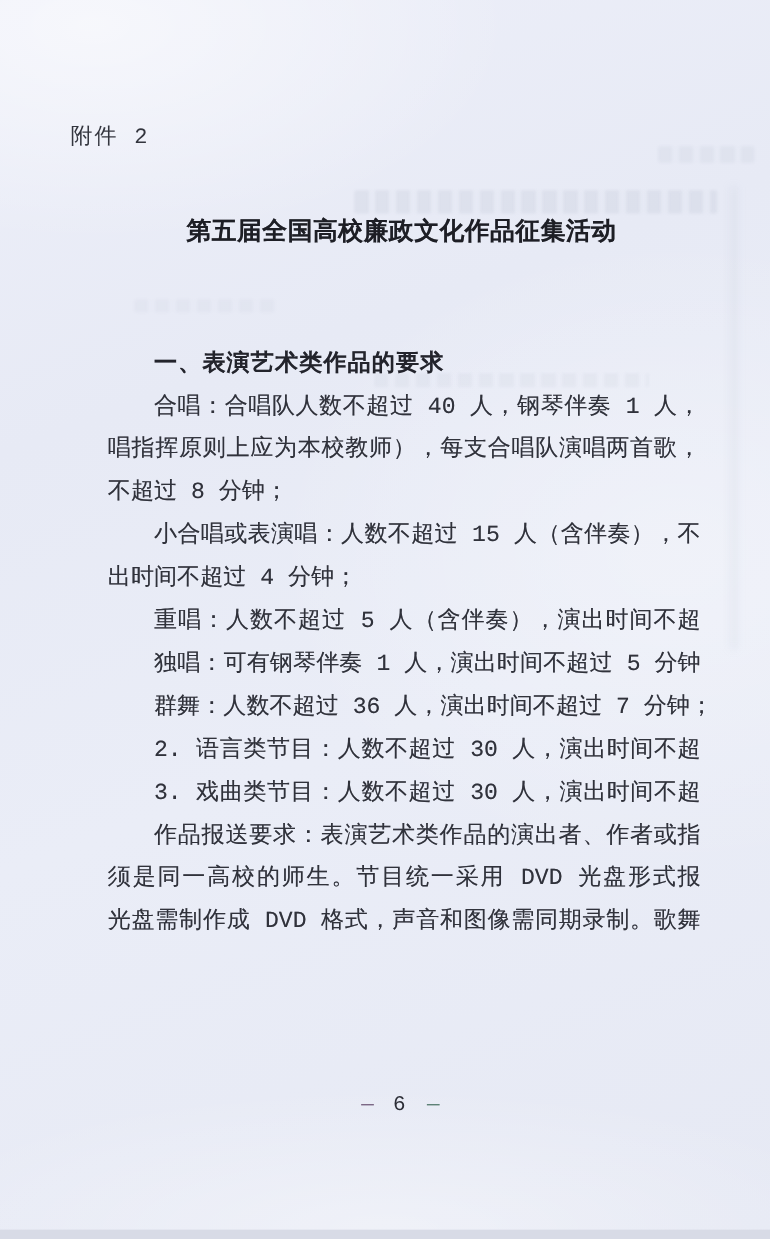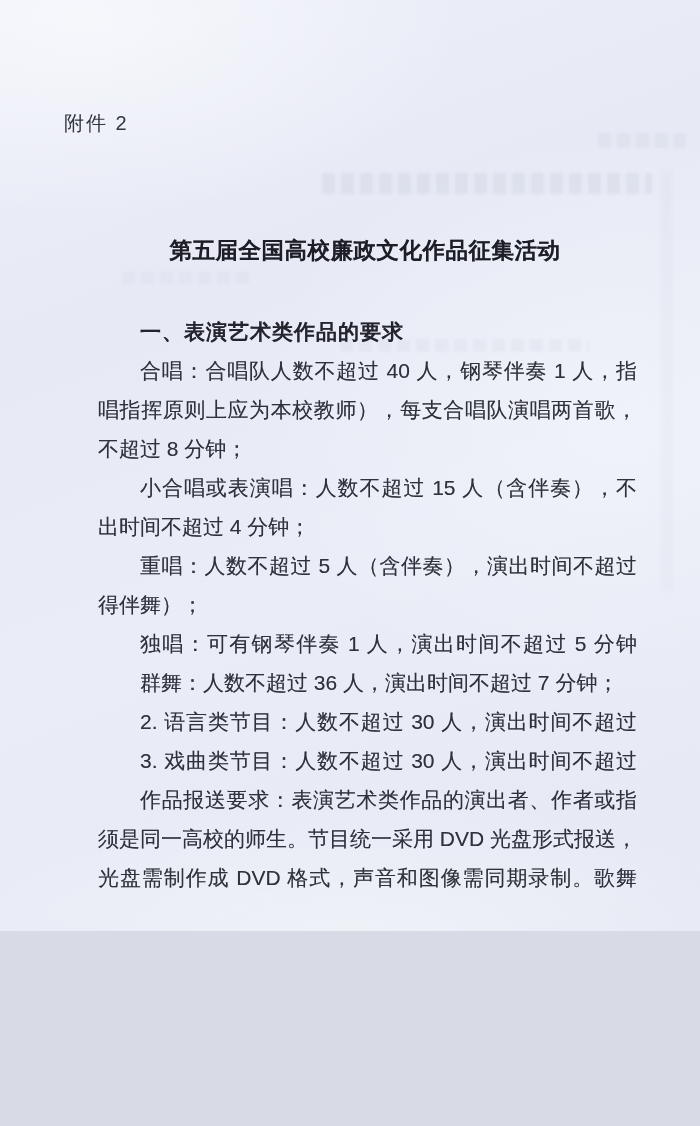--- a/index.html
+++ b/index.html
@@ -3,23 +3,23 @@
 <meta charset="utf-8">
 <style>
   html, body {
     margin: 0;
     padding: 0;
     background: #d8dbe6;
   }
   .page {
     position: relative;
     width: 700px;
-    height: 931px;
+    height: 1118px;
     overflow: hidden;
-    font-family: Liberation Sans, sans-serif;
+    font-family: Liberation Mono, monospace;
     color: #32343d;
     background:
       radial-gradient(ellipse 620px 320px at 12% 2%, rgba(255,255,255,0.55), rgba(255,255,255,0) 62%),
       radial-gradient(ellipse 540px 420px at 88% 45%, rgba(255,255,255,0.30), rgba(255,255,255,0) 70%),
       radial-gradient(ellipse 700px 200px at 50% 100%, rgba(255,255,255,0.35), rgba(255,255,255,0) 65%),
       linear-gradient(160deg, #edeff9 0%, #e7eaf5 30%, #eaedf7 58%, #e6e9f4 100%);
   }
 
   
   .ghost {
@@ -65,21 +65,21 @@
     margin: 0;
     text-align: center;
     transform: translateX(14px);
     font-size: 22.5px;
     font-weight: bold;
     line-height: 42px;
     letter-spacing: 0.5px;
     color: #1d1e25;
     text-shadow: 0 0 0.5px rgba(25,26,34,0.6);
   }
-  .doc-title .title-line { display: block; margin-top: 40px; }
+  .doc-title .title-line { display: block; }
 
   .doc-body {
     position: absolute;
     top: 312px;
     left: 65px;
     width: 572px;
   }
   .line {
     height: 39px;
     line-height: 39px;
@@ -136,21 +136,20 @@
   </h1>
 
   <div class="doc-body" id="body-lines">
       <div class="line indent bold">一、表演艺术类作品的要求</div>
       <div class="line indent fill">合唱：合唱队人数不超过 40 人，钢琴伴奏 1 人，指挥 1 人（合</div>
       <div class="line fill">唱指挥原则上应为本校教师），每支合唱队演唱两首歌，演出时间</div>
       <div class="line">不超过 8 分钟；</div>
       <div class="line indent fill">小合唱或表演唱：人数不超过 15 人（含伴奏），不设指挥，演</div>
       <div class="line">出时间不超过 4 分钟；</div>
       <div class="line indent fill">重唱：人数不超过 5 人（含伴奏），演出时间不超过 5 分钟（不</div>
-      <div class="line">得伴舞）；</div>
       <div class="line indent fill">独唱：可有钢琴伴奏 1 人，演出时间不超过 5 分钟（不得伴舞）；</div>
       <div class="line indent">群舞：人数不超过 36 人，演出时间不超过 7 分钟；</div>
       <div class="line indent fill">2. 语言类节目：人数不超过 30 人，演出时间不超过 12 分钟。</div>
       <div class="line indent fill">3. 戏曲类节目：人数不超过 30 人，演出时间不超过 12 分钟。</div>
       <div class="line indent fill">作品报送要求：表演艺术类作品的演出者、作者或指导教师必</div>
       <div class="line fill">须是同一高校的师生。节目统一采用 DVD 光盘形式报送，一式两份。</div>
       <div class="line fill">光盘需制作成 DVD 格式，声音和图像需同期录制。歌舞类、语言类</div>
     </div>
 
   <div class="page-footer">

